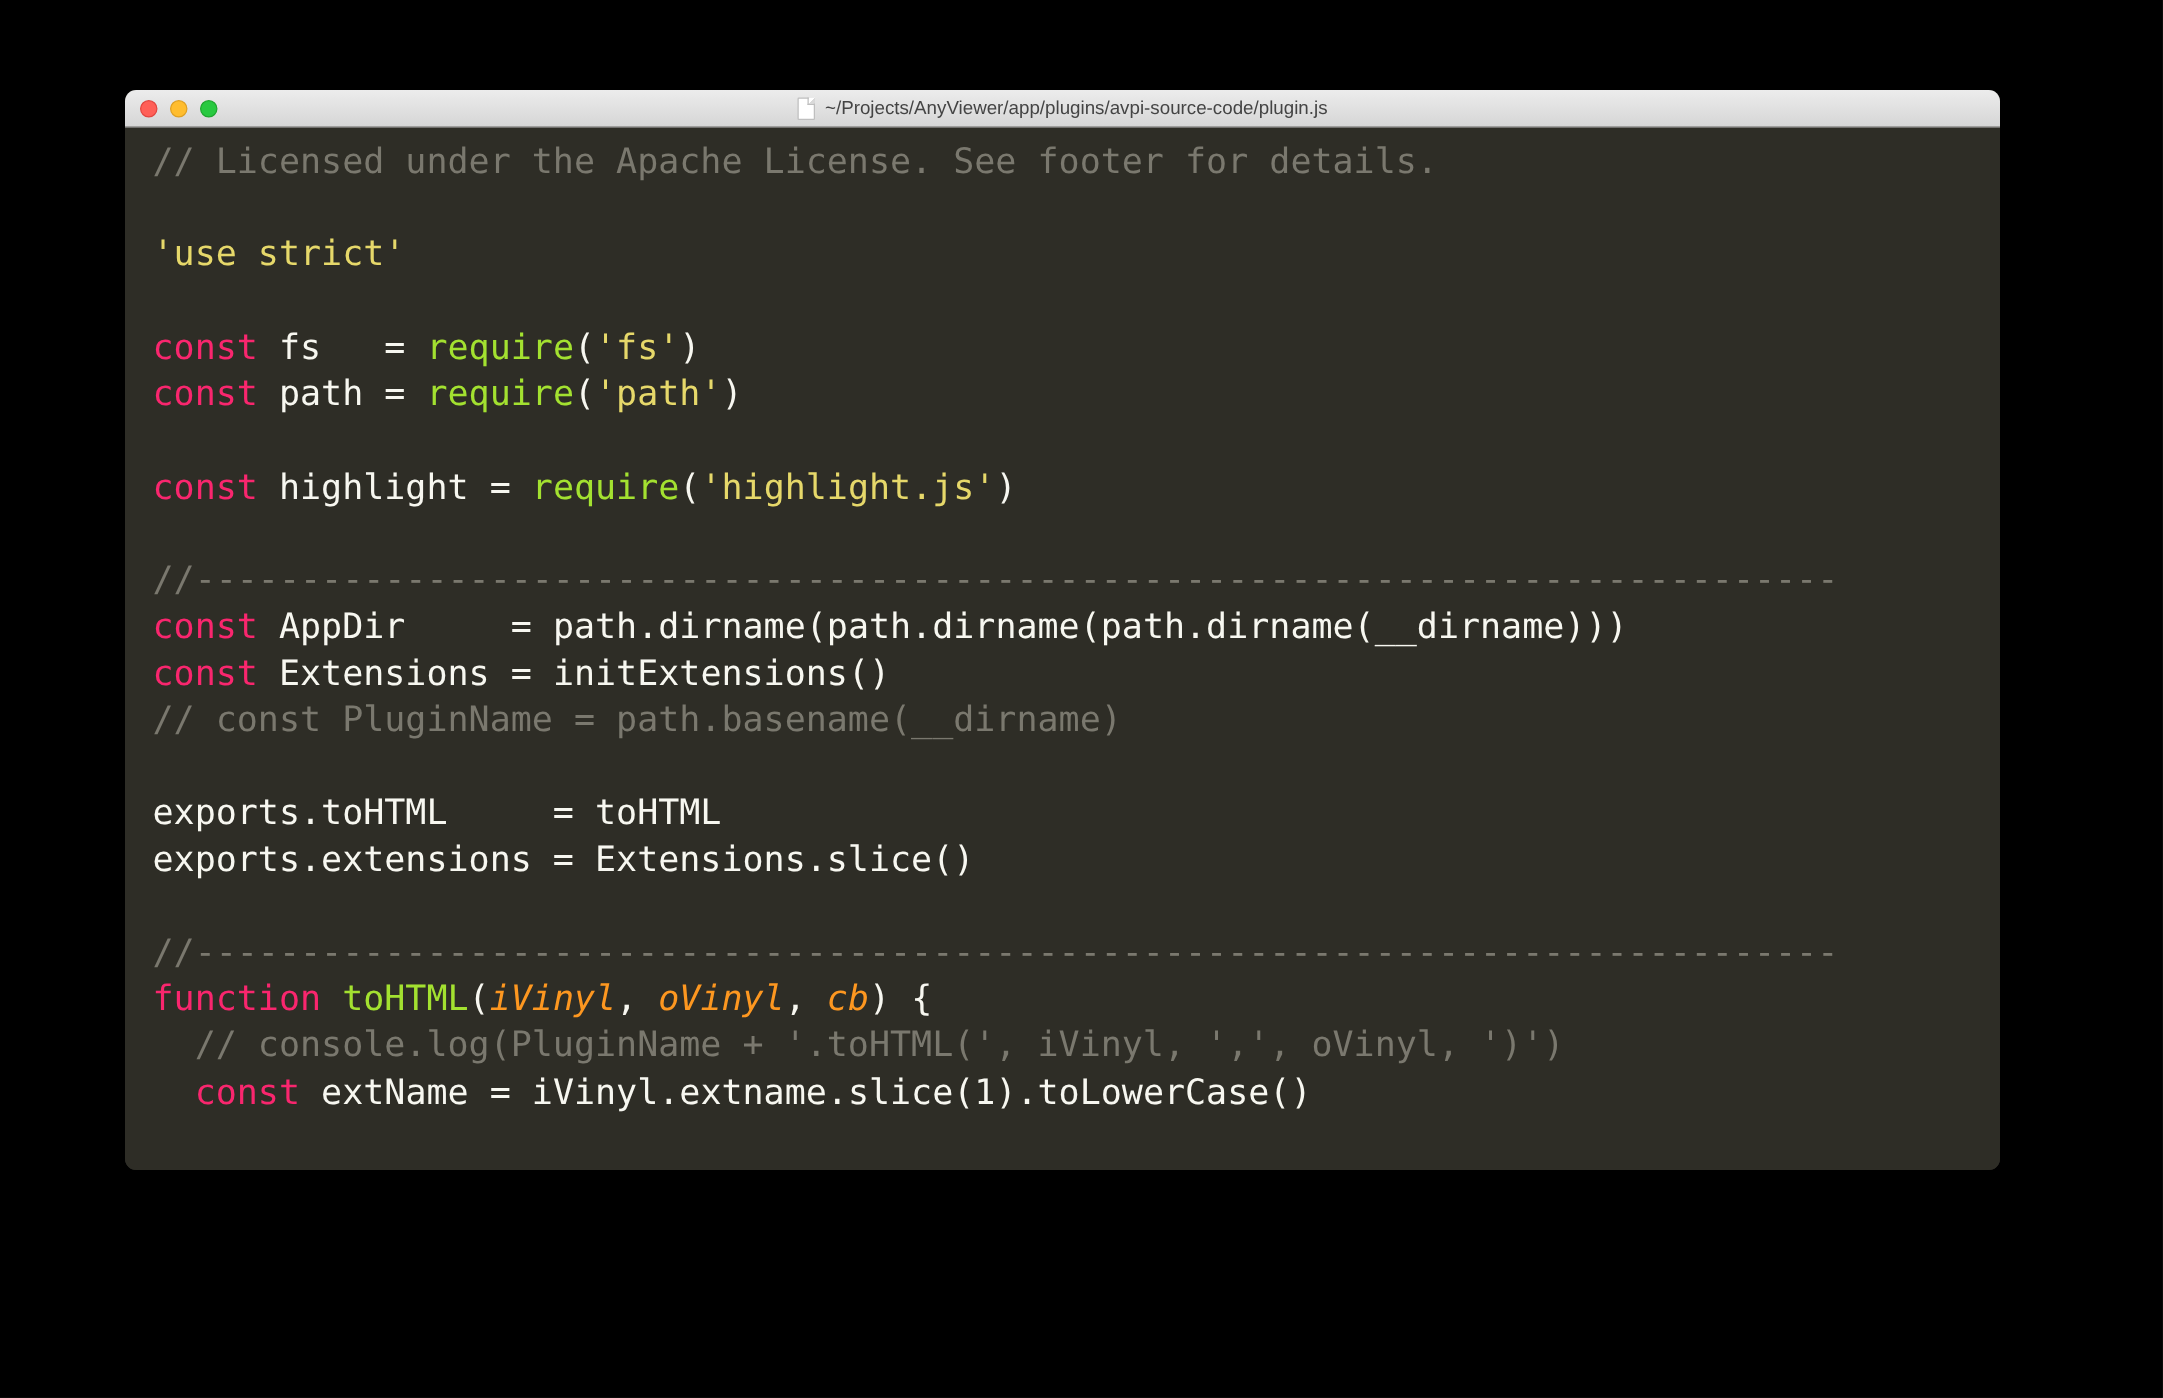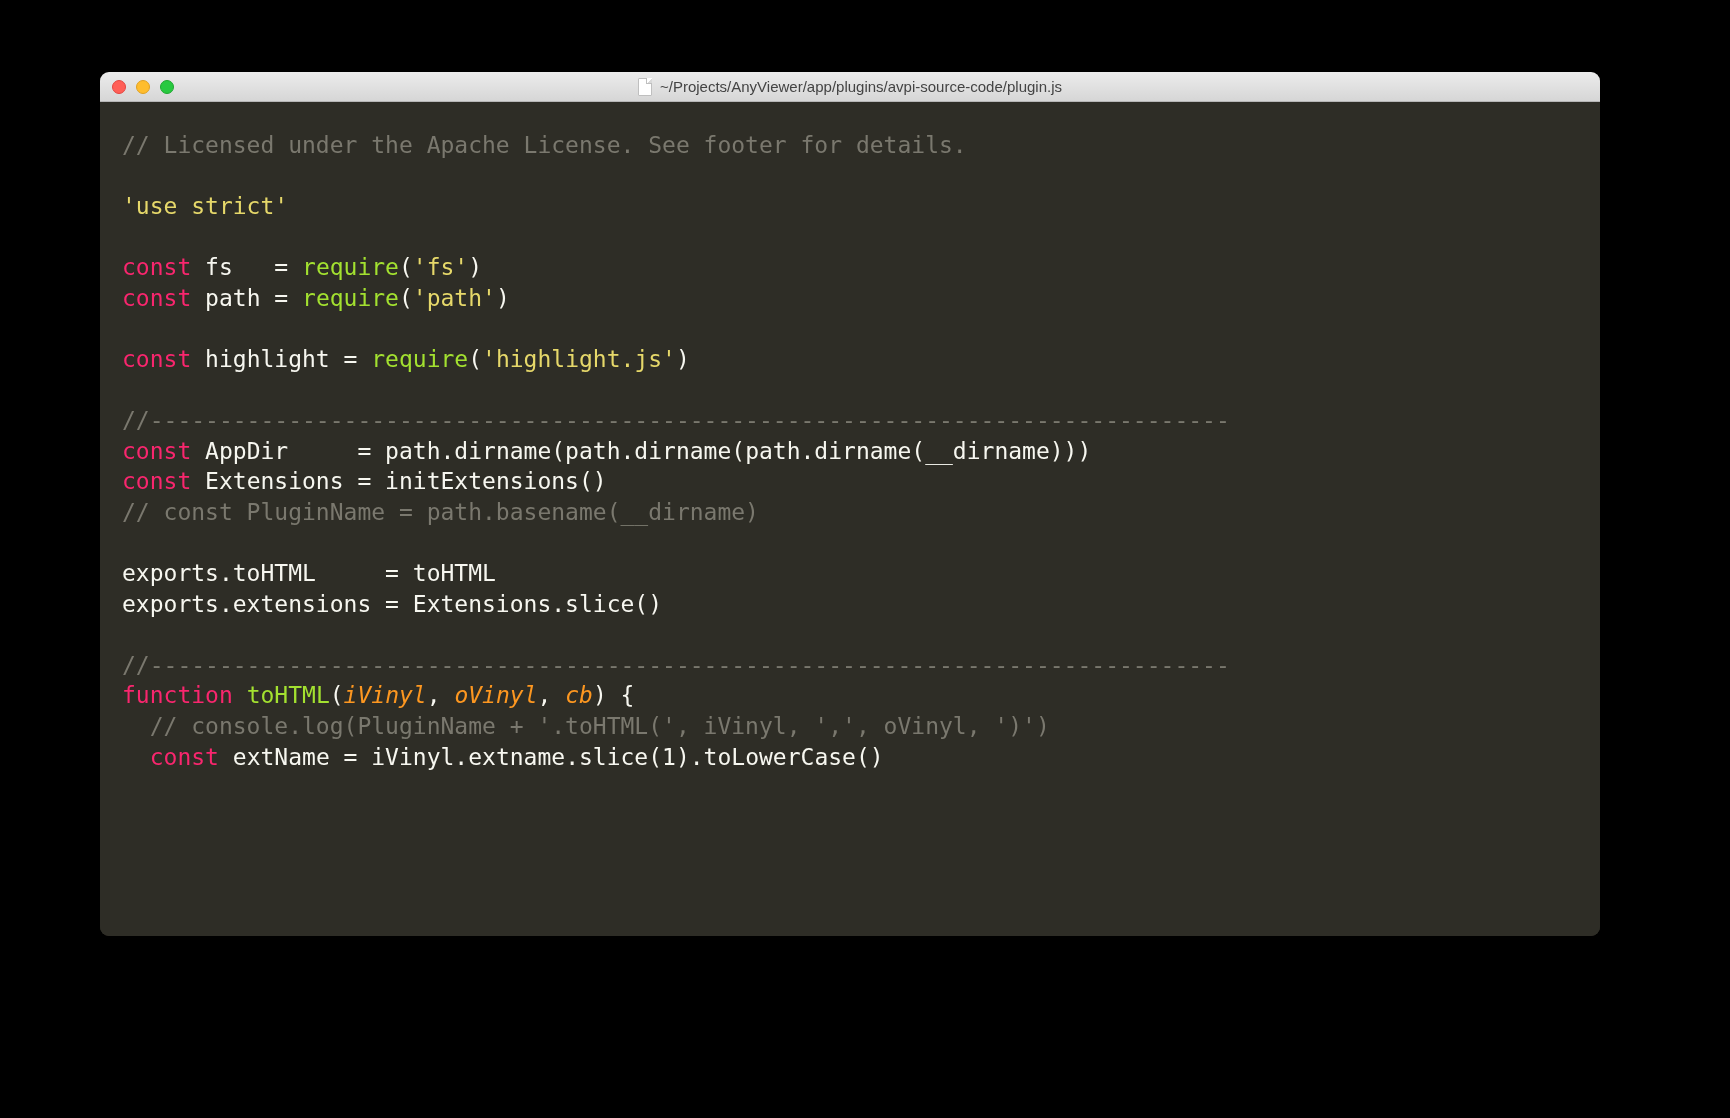--- a/index.html
+++ b/index.html
@@ -58,23 +58,23 @@
     border-left: 1px solid #bfbfbf;
     border-bottom: 1px solid #bfbfbf;
   }
   .title-text {
     font-size: 15px;
     color: #444;
   }
   .editor {
     flex: 1;
     background: #2e2d26;
-    padding: 28px 22px;
+    padding: 8px 22px;
     font-family: "SF Mono","Menlo","Consolas","DejaVu Sans Mono",monospace;
-    font-size: 23px;
+    font-size: 28px;
     line-height: 1.33;
     color: #f7f7f0;
     white-space: pre;
     overflow: hidden;
   }
   .c-comment { color: #7a786e; }
   .c-string  { color: #e6d86a; }
   .c-keyword { color: #f9266e; font-weight: 500; }
   .c-funcdef { color: #a3e130; }
   .c-call    { color: #a3e130; }

